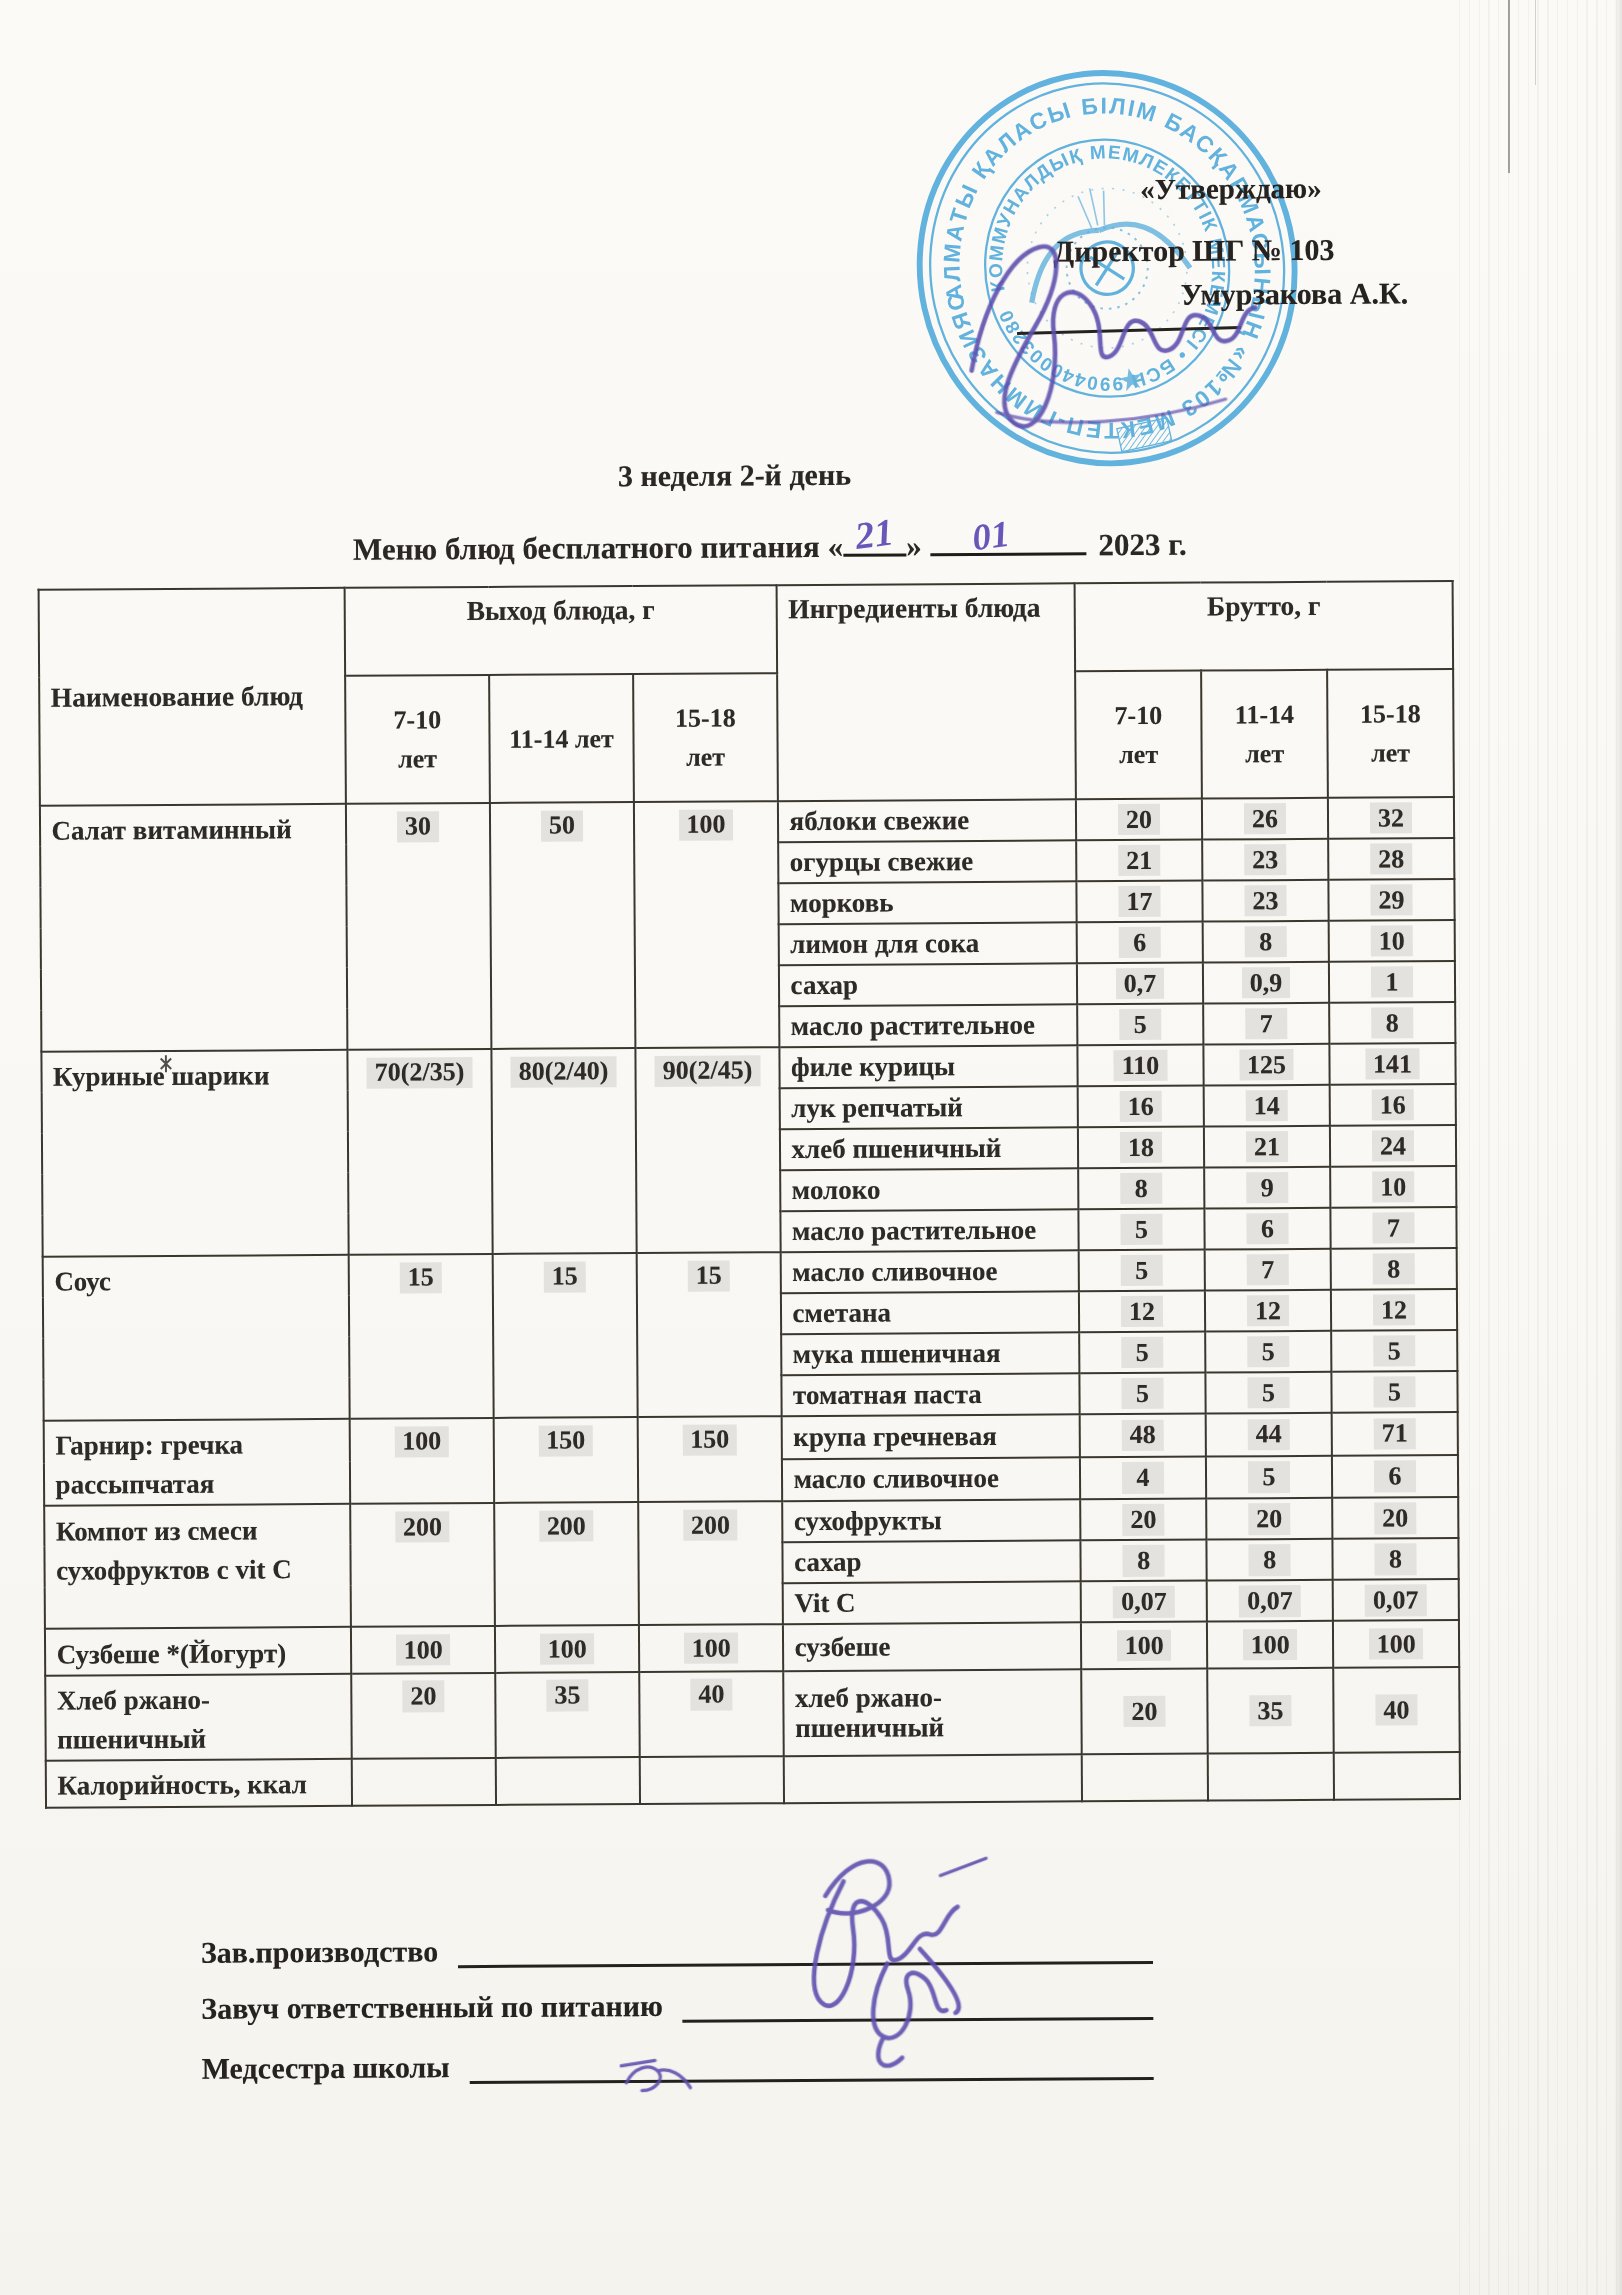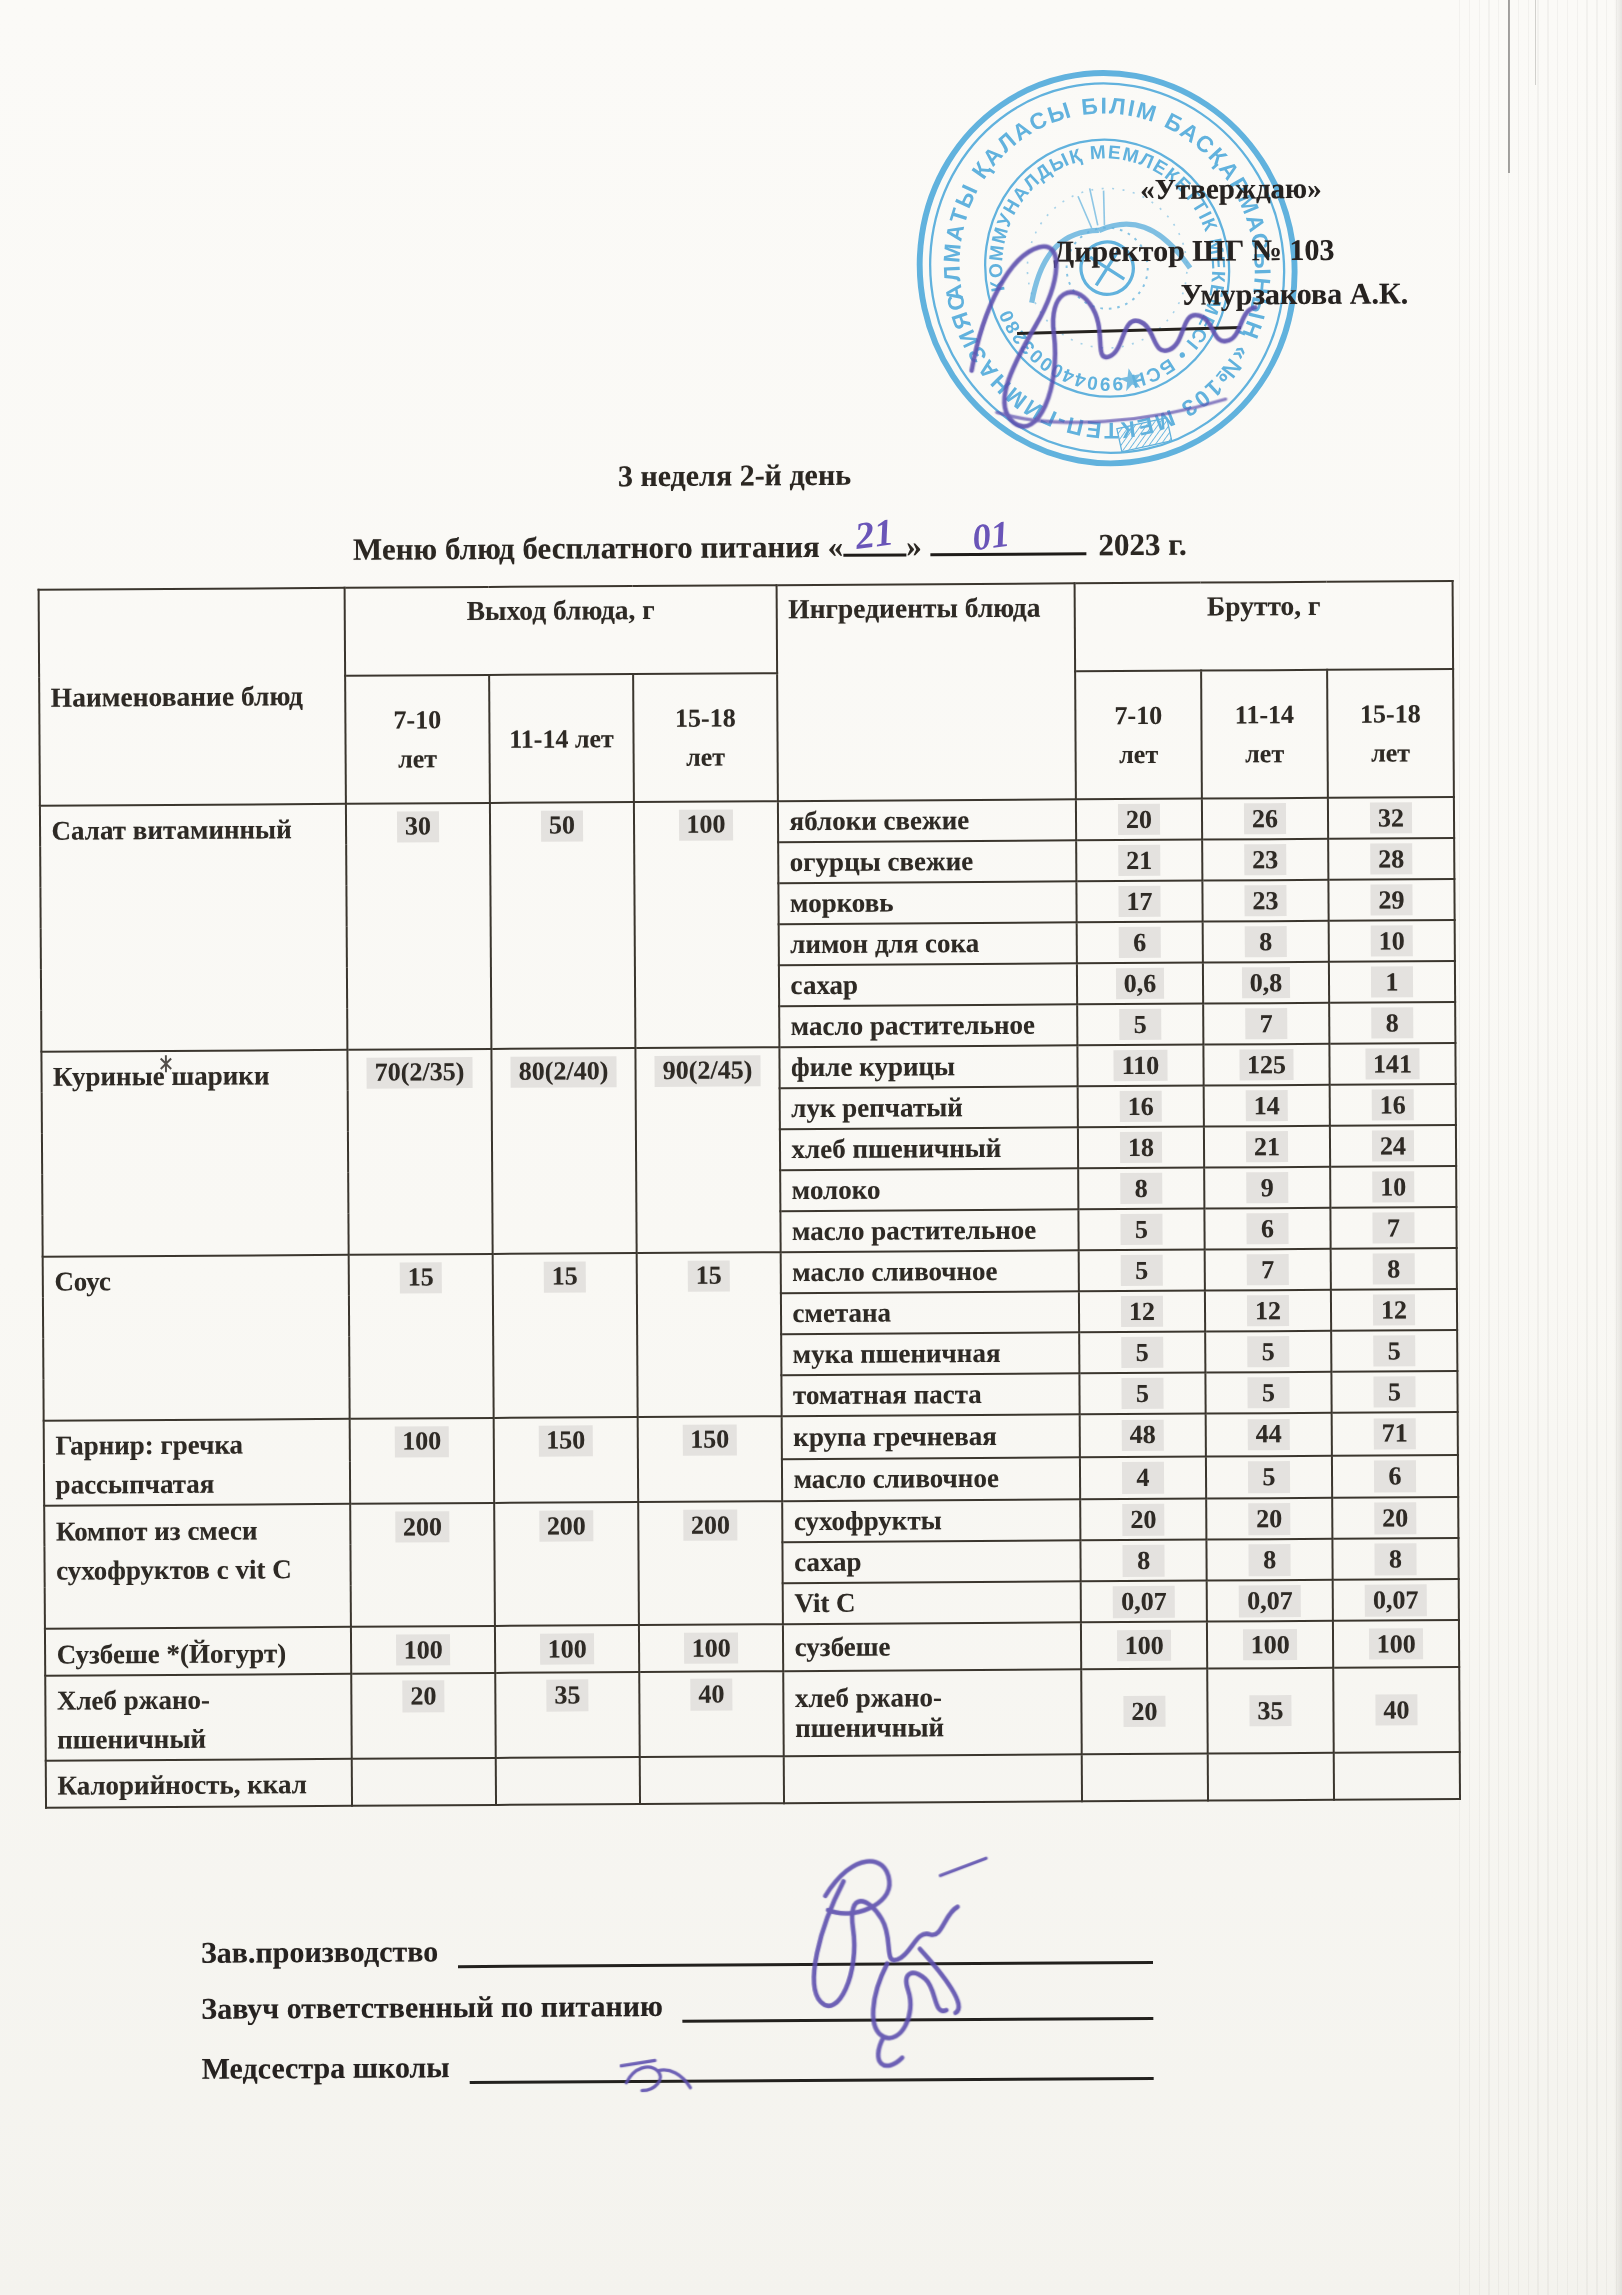--- a/index.html
+++ b/index.html
@@ -170,22 +170,22 @@
             <td class="grossv"><span class="num">29</span></td>
           </tr>
           <tr style="height: 41px;">
             <td class="ingname">лимон для сока</td>
             <td class="grossv"><span class="num">6</span></td>
             <td class="grossv"><span class="num">8</span></td>
             <td class="grossv"><span class="num">10</span></td>
           </tr>
           <tr style="height: 41px;">
             <td class="ingname">сахар</td>
-            <td class="grossv"><span class="num">0,6</span></td>
-            <td class="grossv"><span class="num">0,8</span></td>
+            <td class="grossv"><span class="num">0,7</span></td>
+            <td class="grossv"><span class="num">0,9</span></td>
             <td class="grossv"><span class="num">1</span></td>
           </tr>
           <tr style="height: 41px;">
             <td class="ingname">масло растительное</td>
             <td class="grossv"><span class="num">5</span></td>
             <td class="grossv"><span class="num">7</span></td>
             <td class="grossv"><span class="num">8</span></td>
           </tr>
           <tr style="height: 41px;">
             <td class="dish" rowspan="5">Куриные шарики</td>

